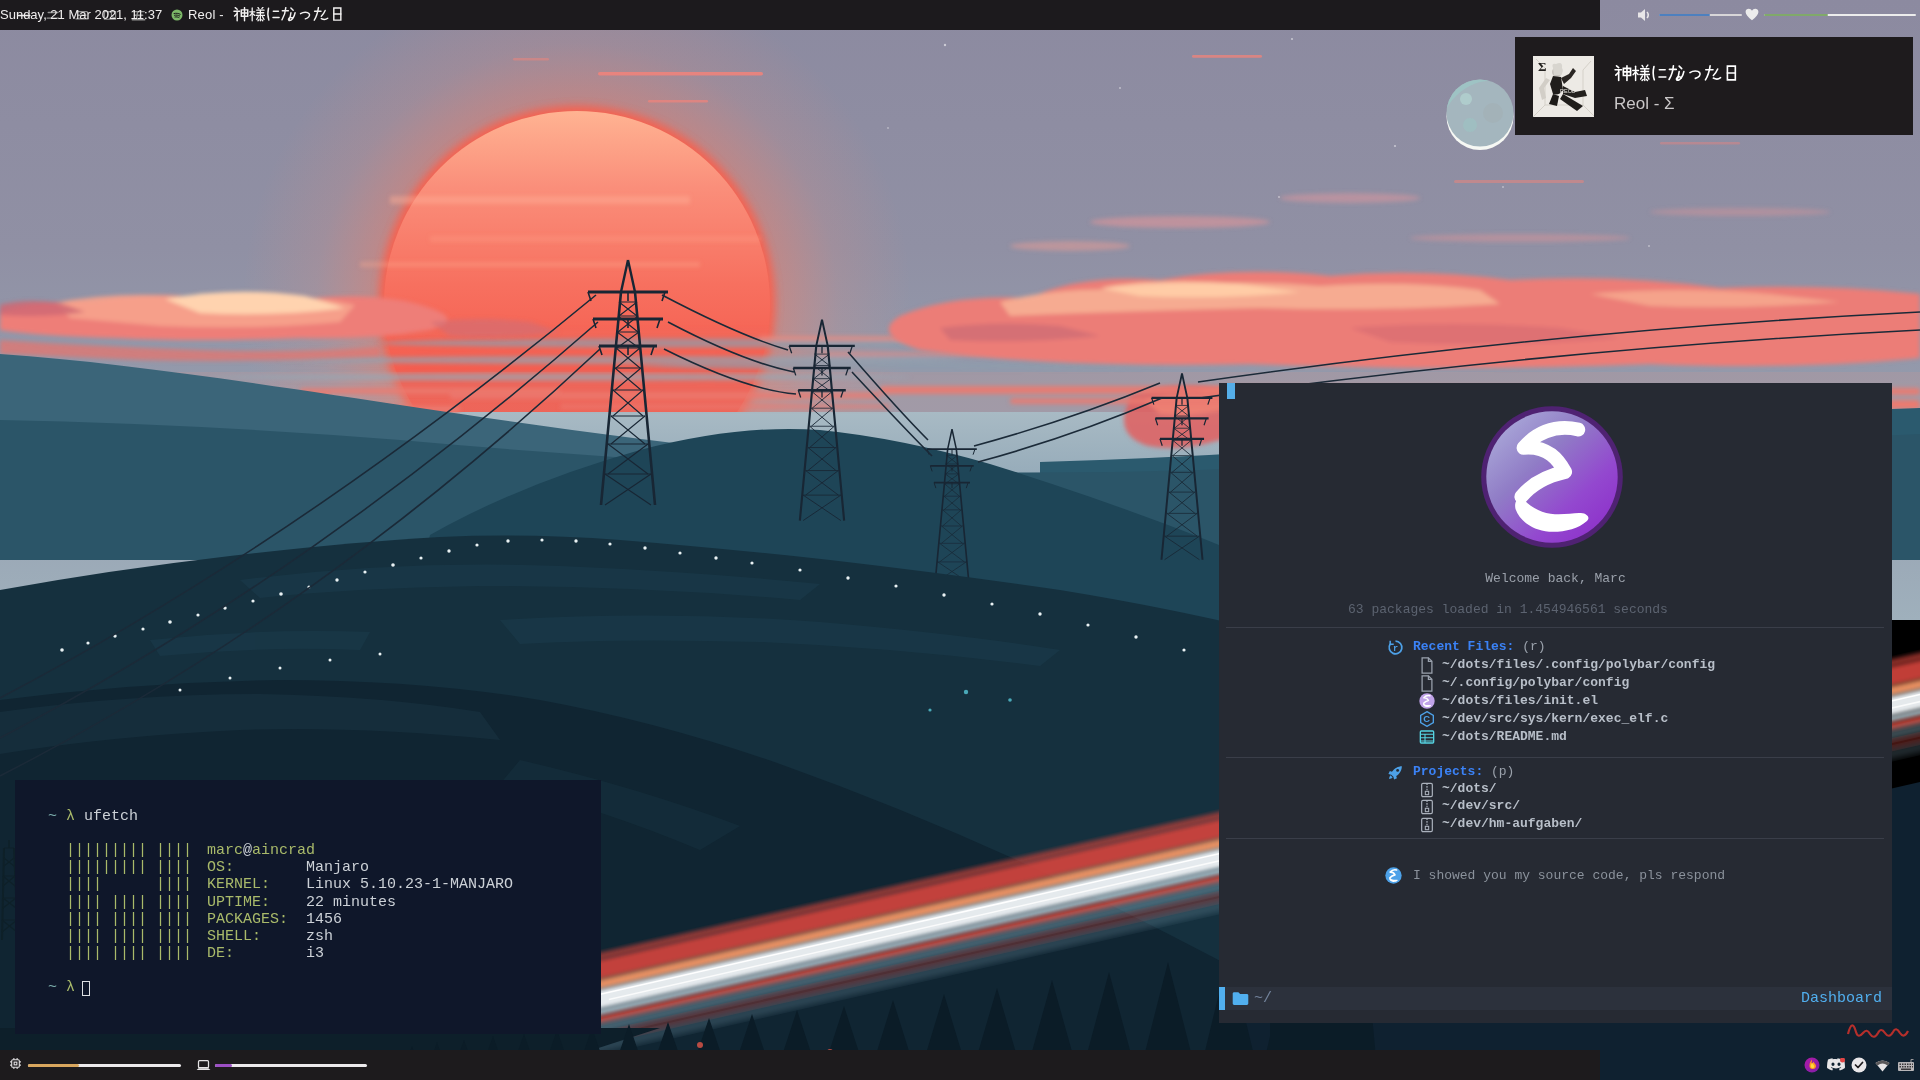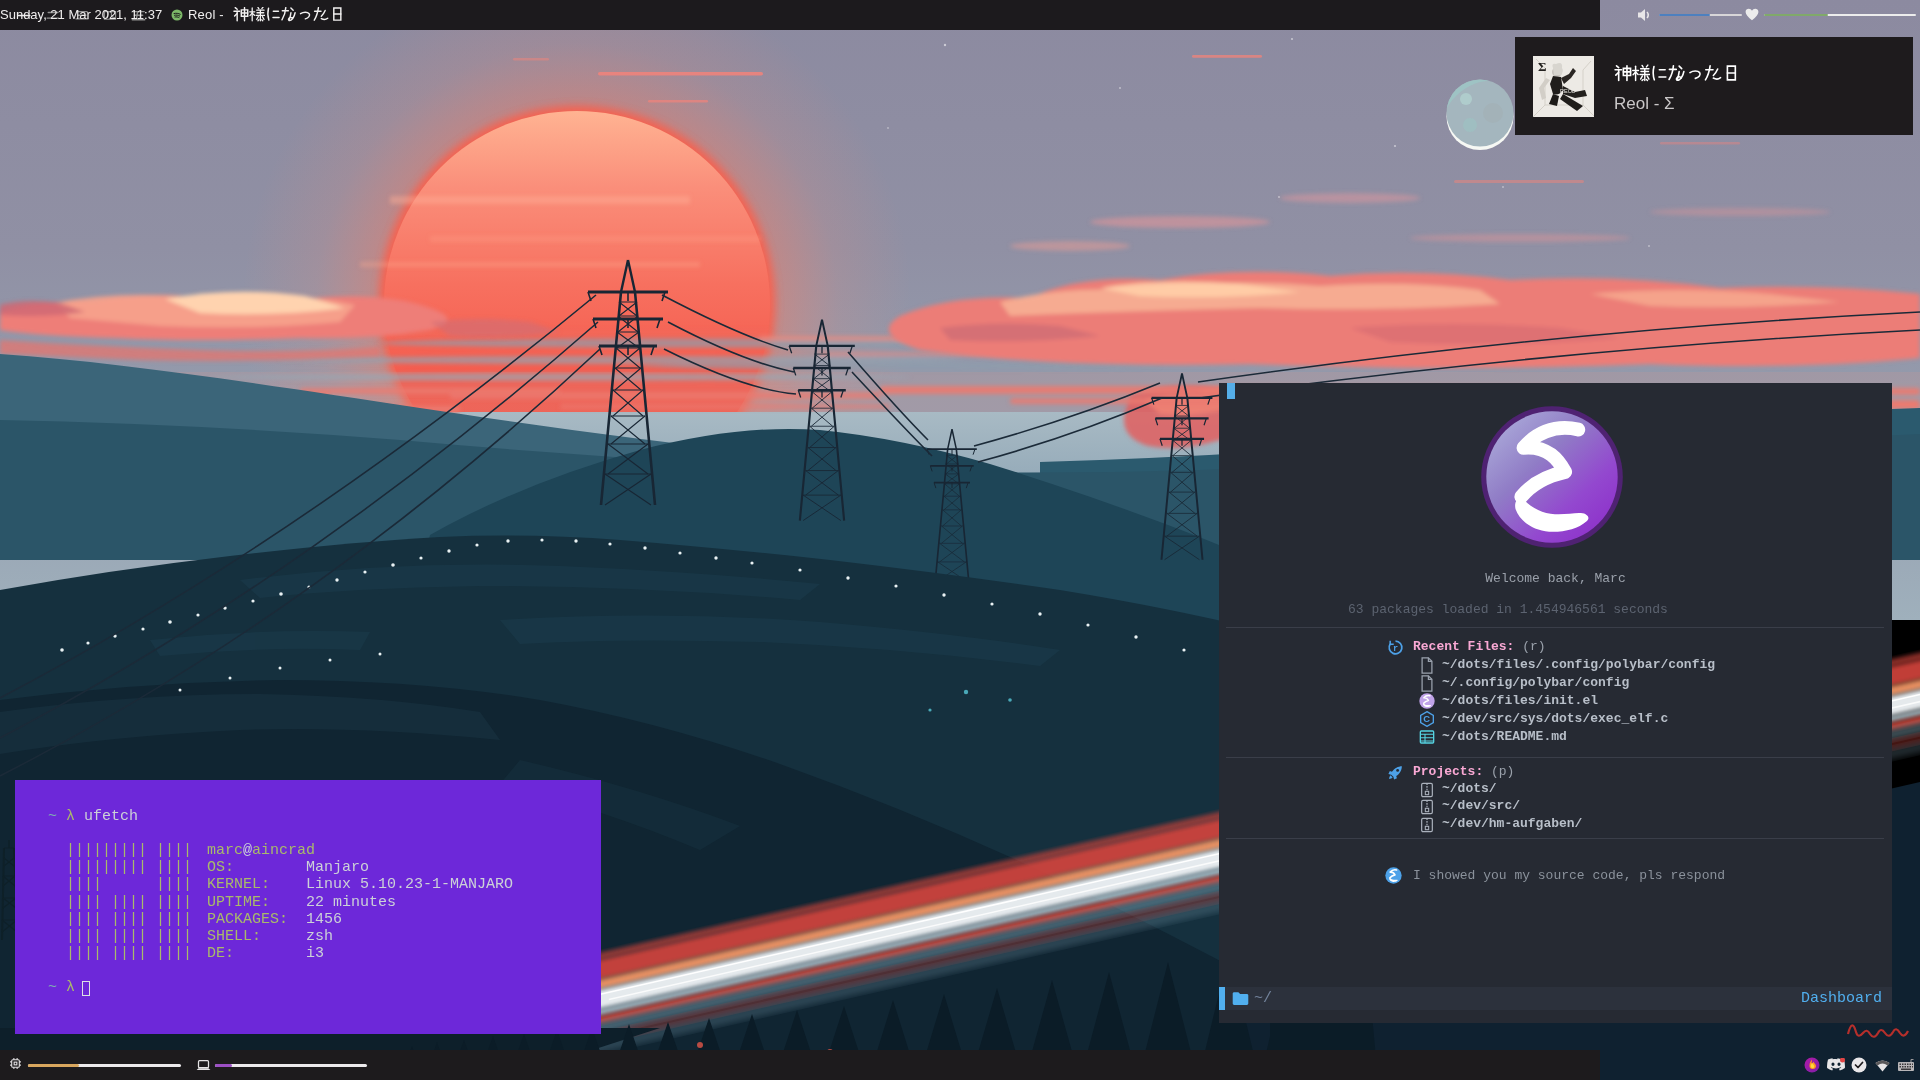--- a/index.html
+++ b/index.html
@@ -7,28 +7,28 @@
 #desk { position:relative; width:1920px; height:1080px; font-family:"Liberation Sans", sans-serif; }
 #wall { position:absolute; left:0; top:0; }
 .bar { position:absolute; left:0; width:1600px; height:30px; background:#1c1a1d; }
 #topbar { top:0; }
 #botbar { top:1050px; background:#1d1b1d; }
 .wsk { position:absolute; top:8px; }
 #notif { position:absolute; left:1515px; top:37px; width:398px; height:98px; background:#1e1b1d; }
 #notif .art { position:absolute; left:18px; top:19px; width:61px; height:61px; }
 #notif .t1 { position:absolute; left:99px; top:27px; }
 #notif .t2 { position:absolute; left:99px; top:57px; font-size:17px; color:#cac7c8; }
-#term { position:absolute; left:15px; top:780px; width:586px; height:254px; background:#6d28d9; font-family:"Liberation Mono", monospace; font-size:15px; line-height:17.2px; color:#ccd1d7; }
+#term { position:absolute; left:15px; top:780px; width:586px; height:254px; background:#0f172a; font-family:"Liberation Mono", monospace; font-size:15px; line-height:17.2px; color:#ccd1d7; }
 #term pre { font-family:inherit; position:absolute; }
 .grn { color:#a9ba6a; }
 .cyn { color:#7fb3b0; }
 .wht { color:#ccd1d7; }
 #emacs { position:absolute; left:1219px; top:383px; width:673px; height:640px; background:#262a33; font-family:"Liberation Mono", monospace; font-size:13px; color:#b8bfc9; }
 #emacs .row { position:absolute; white-space:pre; }
-#emacs .hd { color:#f9a8d4; font-weight:bold; }
+#emacs .hd { color:#3b82f6; font-weight:bold; }
 #emacs .pr { color:#9aa1ab; }
 #emacs .fil { color:#b8bfc9; font-weight:bold; }
 #emacs .dim { color:#5c6370; }
 #emacs .sep { position:absolute; left:7px; width:658px; height:1px; background:#3a3e49; }
 #modeline { position:absolute; left:0px; top:604px; width:673px; height:23px; background:#2c313c; }
 #modeline .mdash { position:absolute; right:10px; top:3px; color:#51afef; font-weight:normal; font-size:15px; }
 #modeline .mpath { position:absolute; left:35px; top:3px; color:#73839c; font-size:15px; }
 .icon { position:absolute; }
 </style>
 </head>
@@ -582,21 +582,21 @@
 <div class="row fil" style="left:223px;top:292px">~/.config/polybar/config</div>
 <svg class="icon" style="left:200px;top:310px" width="16" height="16" viewBox="0 0 200 200">
         <circle cx="100" cy="100" r="96" fill="#c0a3e8"></circle>
         <use href="#emswirl" width="200" height="200"></use>
       </svg>
 <div class="row fil" style="left:223px;top:310px">~/dots/files/init.el</div>
 <svg class="icon" style="left:200px;top:328px" width="16" height="16" viewBox="0 0 24 24">
         <path d="M12,1 L21.5,6.5 V17.5 L12,23 L2.5,17.5 V6.5 Z" fill="none" stroke="#4da1e8" stroke-width="2"></path>
         <text x="6.5" y="17" font-size="14" font-weight="bold" fill="#4da1e8" font-family="Liberation Sans">C</text>
       </svg>
-<div class="row fil" style="left:223px;top:328px">~/dev/src/sys/dots/exec_elf.c</div>
+<div class="row fil" style="left:223px;top:328px">~/dev/src/sys/kern/exec_elf.c</div>
 <svg class="icon" style="left:200px;top:346px" width="16" height="16" viewBox="0 0 24 24">
         <rect x="2" y="3" width="20" height="18" rx="1.5" fill="none" stroke="#56d3e2" stroke-width="2"></rect>
         <path d="M2,8 H22 M2,13 H22 M2,18 H22 M9,8 V21" stroke="#56d3e2" stroke-width="1.6"></path>
       </svg>
 <div class="row fil" style="left:223px;top:346px">~/dots/README.md</div>
 <div class="sep" style="top:374px"></div>
 <svg class="icon" style="left:168px;top:381px" width="17" height="17" viewBox="0 0 24 24">
         <path d="M21,3 C16,3 10,6 7,11 L4,10 L2,14 L6,15 L9,18 L10,22 L14,20 L13,17 C18,14 21,8 21,3 Z M8,19 C7,20 5,21 3,21 C3,19 4,17 5,16 Z" fill="#4da1e8"></path>
         <circle cx="15" cy="9" r="2" fill="#262a33"></circle>
       </svg>

